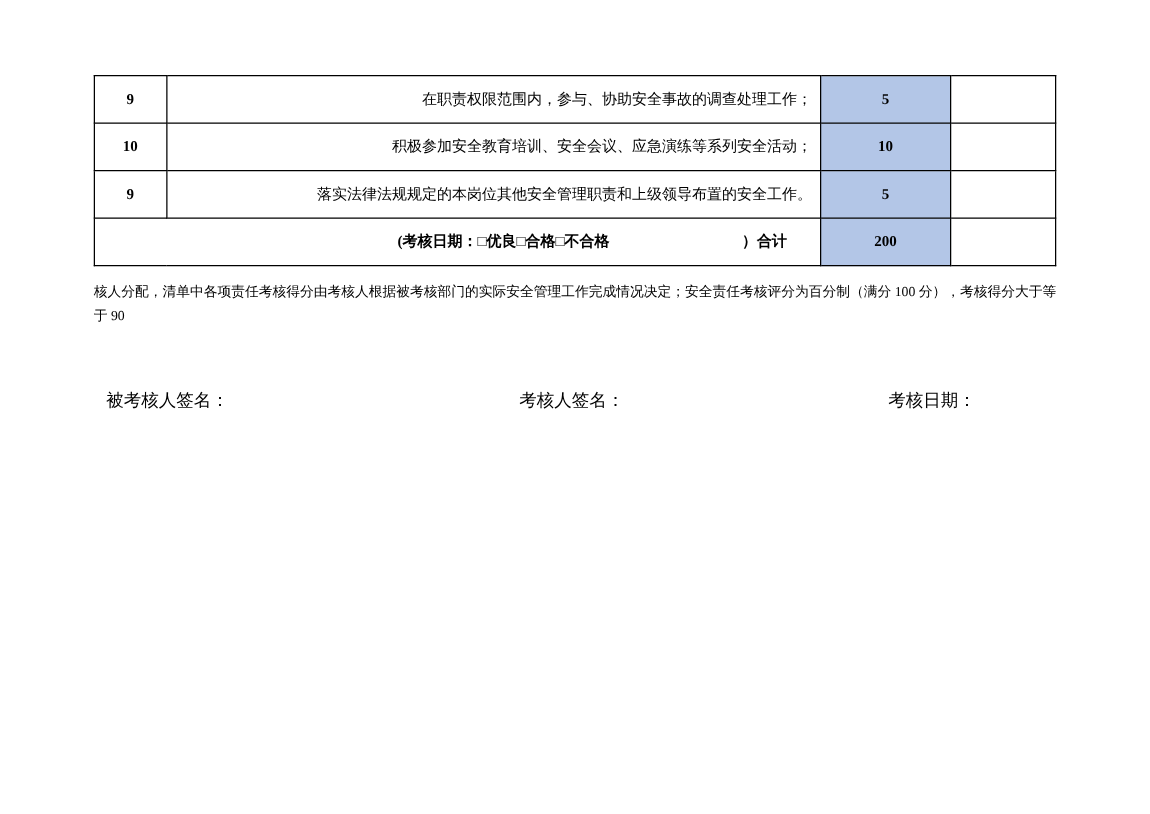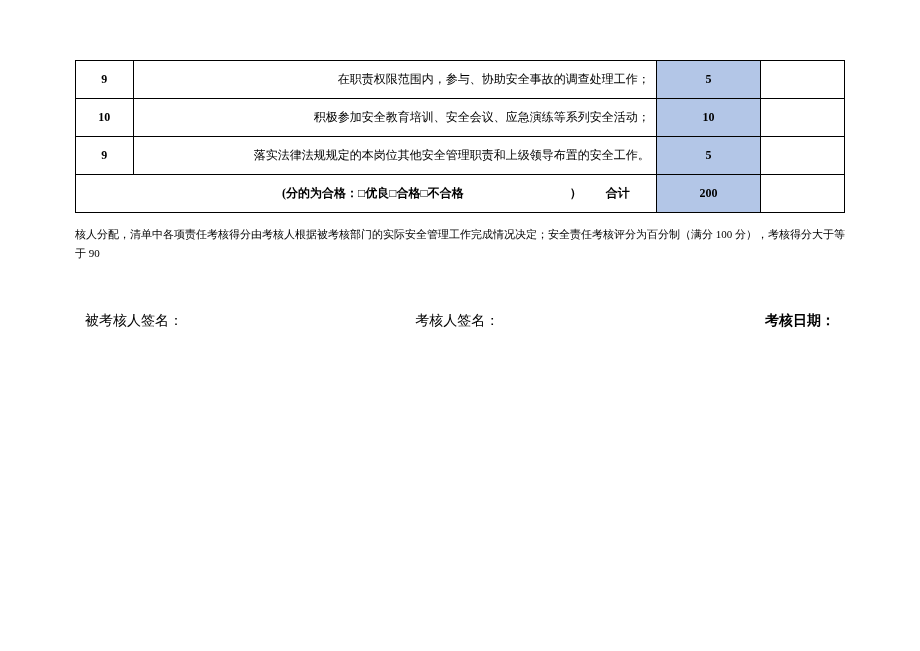--- a/index.html
+++ b/index.html
@@ -47,41 +47,40 @@
       width: 80px;
       background-color: #ffffff;
     }
     .summary-row .col-desc {
       padding-left: 40px;
       font-weight: bold;
     }
     .summary-label-right {
       float: right;
       padding-right: 20px;
-      margin-left: 24px;
     }
     .notes {
       font-size: 11px;
       line-height: 1.7;
       color: #000000;
       margin-bottom: 50px;
     }
     .signatures {
       display: flex;
       justify-content: space-between;
       font-size: 14px;
       padding: 0 10px;
       gap: 17px;
     }
     .signature-item {
       flex: 1;
     }
     .sig-left { text-align: left; }
     .sig-center { text-align: right; padding-left: 40px; }
-    .sig-right { text-align: right; padding-left: 140px; font-weight: bold; }
+    .sig-right { text-align: center; padding-left: 140px; }
   </style>
 </head>
 <body>
 
 <table class="assessment-table">
   <tbody>
     <tr>
       <td class="col-num">9</td>
       <td class="col-desc">在职责权限范围内，参与、协助安全事故的调查处理工作；</td>
       <td class="col-score">5</td>
@@ -94,21 +93,21 @@
       <td class="col-blank"></td>
     </tr>
     <tr>
       <td class="col-num">9</td>
       <td class="col-desc">落实法律法规规定的本岗位其他安全管理职责和上级领导布置的安全工作。</td>
       <td class="col-score">5</td>
       <td class="col-blank"></td>
     </tr>
     <tr class="summary-row">
       <td class="col-desc" colspan="2">
-        <span>(分的为合格：□优良□合格□不合格</span>
+        <span>(考核日期：□优良□合格□不合格</span>
         <span style="display:inline-block; width:100px;"></span>
         <span>）</span>
         <span class="summary-label-right">合计</span>
       </td>
       <td class="col-score">200</td>
       <td class="col-blank"></td>
     </tr>
   </tbody>
 </table>
 

